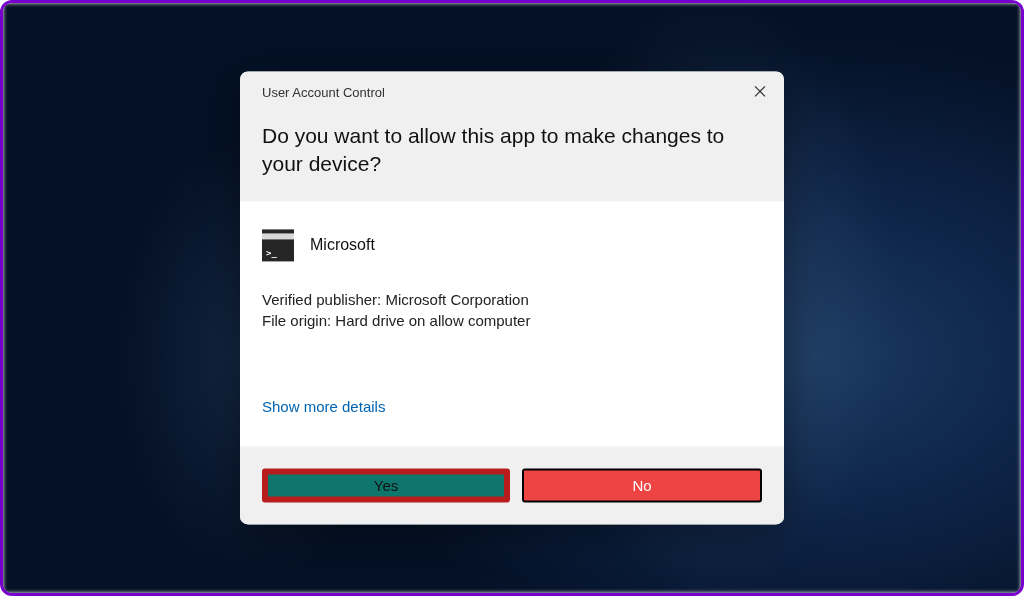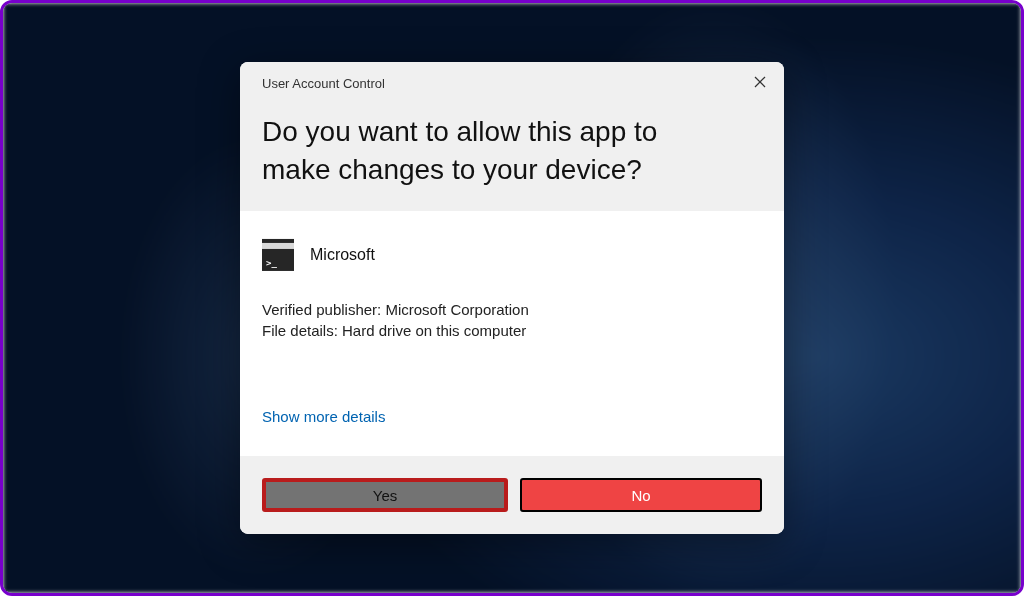--- a/index.html
+++ b/index.html
@@ -65,21 +65,21 @@
       align-items: center;
       justify-content: center;
       background: transparent;
       border: none;
     }
     .close-btn svg {
       width: 12px;
       height: 12px;
     }
     .dialog-question {
-      font-size: 28px;
+      font-size: 21px;
       color: #111;
       font-weight: 400;
       line-height: 1.35;
       padding-right: 30px;
     }
     .dialog-body {
       background: #ffffff;
       padding: 28px 22px 30px 22px;
     }
     .app-row {
@@ -142,23 +142,23 @@
     }
     .btn {
       flex: 1;
       height: 34px;
       font-size: 15px;
       cursor: pointer;
       font-family: inherit;
       border-radius: 3px;
     }
     .btn-yes {
-      background: #737373;
+      background: #0f766e;
       color: #111;
-      border: 4px solid #b91c1c;
+      border: 6px solid #b91c1c;
     }
     .btn-no {
       background: #ef4444;
       color: #ffffff;
       border: 2px solid #000;
     }
   </style>
 </head>
 <body>
 
@@ -178,21 +178,21 @@
 
   <div class="dialog-body">
     <div class="app-row">
       <div class="app-icon">
         <span class="app-icon-text">&gt;_</span>
       </div>
       <div class="app-name">Microsoft</div>
     </div>
     <div class="publisher-info">
       <div>Verified publisher: Microsoft Corporation</div>
-      <div>File details: Hard drive on this computer</div>
+      <div>File origin: Hard drive on allow computer</div>
     </div>
     <button class="show-more">Show more details</button>
   </div>
 
   <div class="dialog-footer">
     <button class="btn btn-yes">Yes</button>
     <button class="btn btn-no">No</button>
   </div>
 </div>
 

